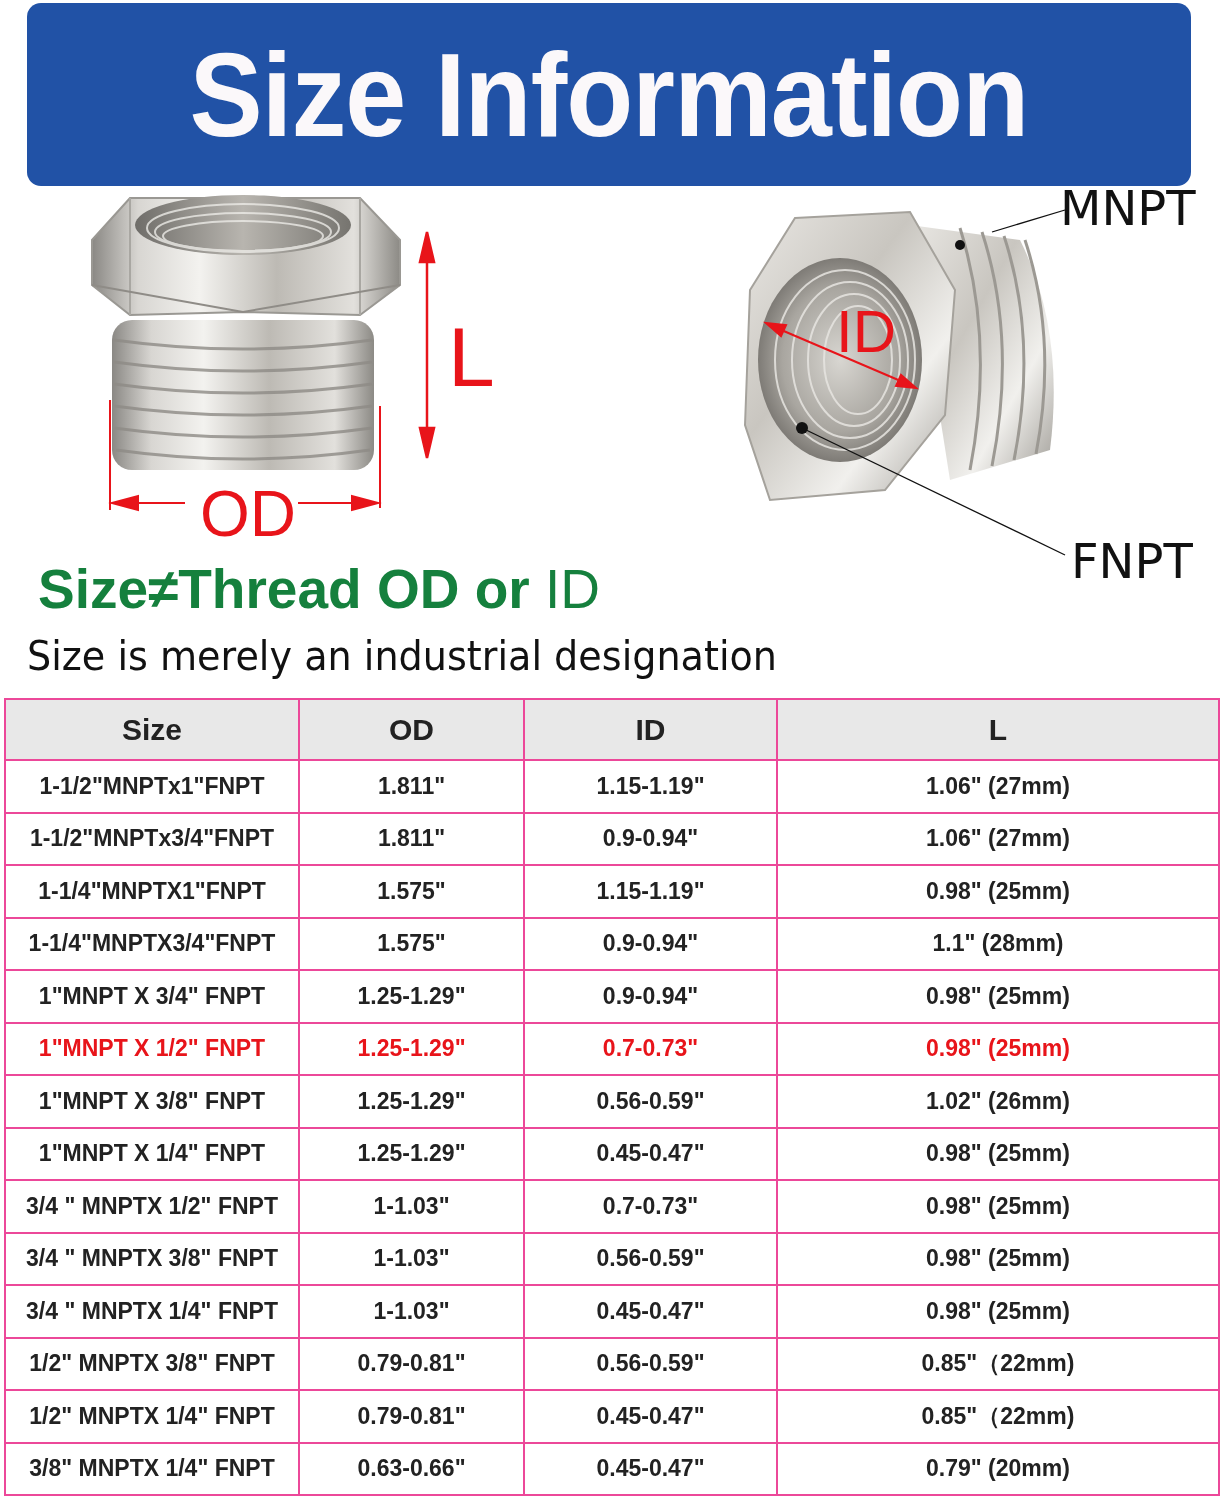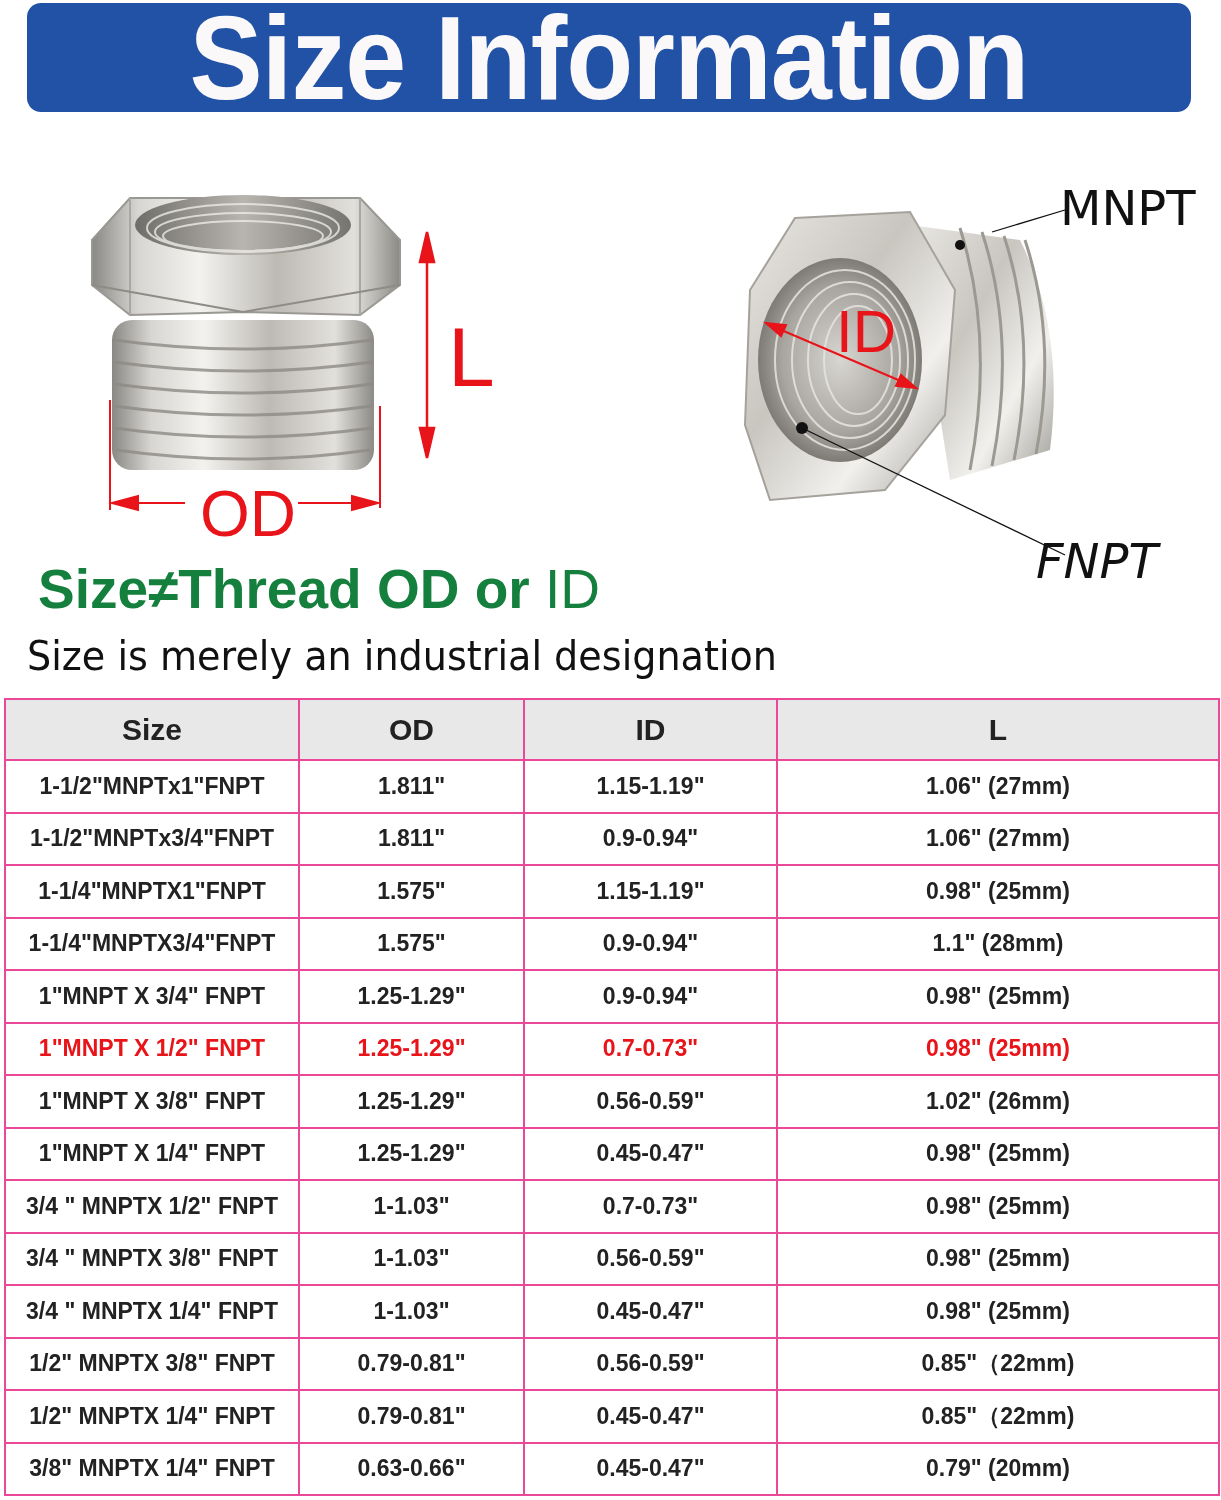--- a/index.html
+++ b/index.html
@@ -1,40 +1,40 @@
 <!DOCTYPE html>
 <html><head>
 <meta charset="utf-8">
 <style>
   html, body { margin: 0; padding: 0; background: #ffffff; }
   body { width: 1221px; height: 1500px; position: relative; overflow: hidden; font-family: "Liberation Sans", sans-serif; }
 
   .banner {
-    position: absolute; left: 27px; top: 3px; width: 1164px; height: 109px;
+    position: absolute; left: 27px; top: 3px; width: 1164px; height: 183px;
     background: #2152a6; border-radius: 14px;
     display: flex; align-items: center; justify-content: center;
   }
   .banner-title {
     color: #fbf8fa; font-weight: bold; font-size: 118px; letter-spacing: -1px;
     font-family: "Liberation Sans", sans-serif; line-height: 1;
     transform: scaleX(0.93);
   }
 
   .figure { position: absolute; }
   .fig-left { left: 60px; top: 190px; width: 460px; height: 360px; }
   .fig-right { left: 720px; top: 170px; width: 501px; height: 420px; }
 
   .dim-label { position: absolute; color: #e8141a; font-family: "Liberation Sans", sans-serif; line-height: 1; }
   .lbl-L { left: 448px; top: 315px; font-size: 84px; }
   .lbl-OD { left: 200px; top: 482px; font-size: 64px; }
   .lbl-ID { left: 836px; top: 302px; font-size: 60px; }
 
   .callout { position: absolute; color: #111; font-family: "DejaVu Sans", sans-serif; line-height: 1; font-size: 48px; }
   .lbl-MNPT { left: 1060px; top: 184px; }
-  .lbl-FNPT { left: 1036px; top: 537px; font-style: italic; }
+  .lbl-FNPT { left: 1071px; top: 537px; }
 
   .warning {
     position: absolute; left: 38px; top: 562px; color: #15803d;
     font-weight: bold; font-size: 55px; line-height: 1;
     font-family: "Liberation Sans", sans-serif;
   }
   .warning .id-part { font-weight: normal; }
   .note {
     position: absolute; left: 27px; top: 636px; color: #111;
     font-size: 41px; line-height: 1; font-family: "DejaVu Sans", sans-serif;

